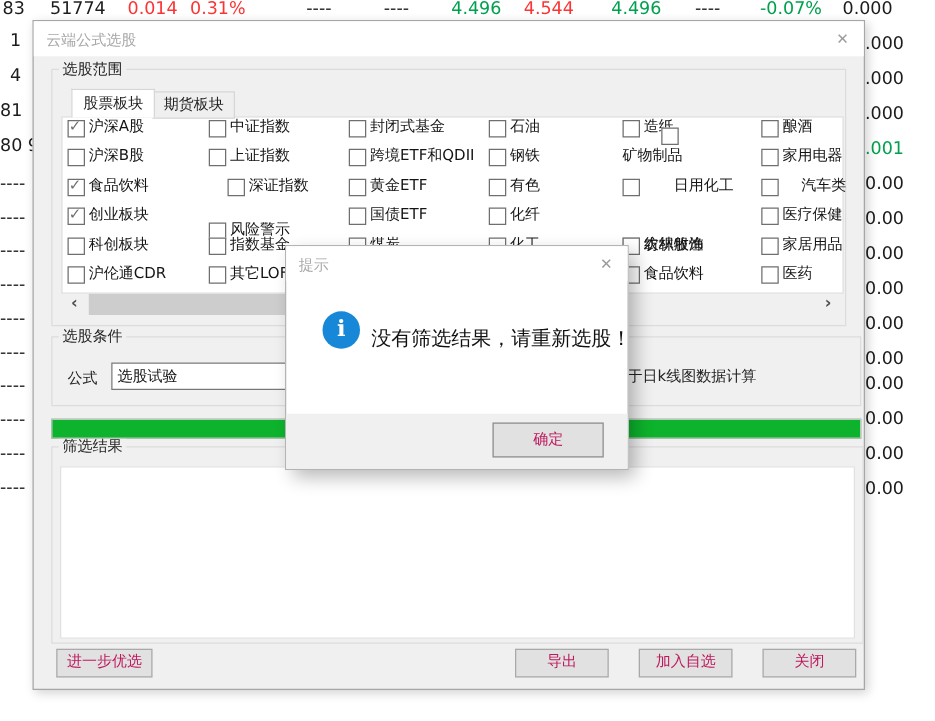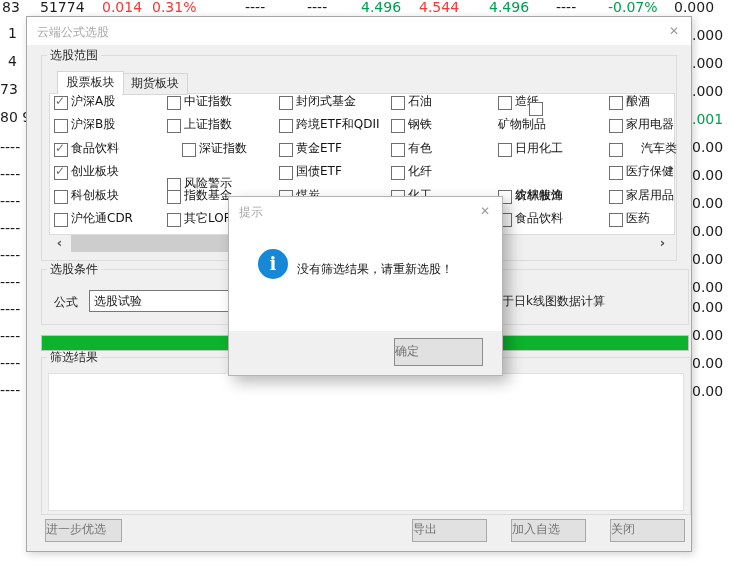--- a/index.html
+++ b/index.html
@@ -31,30 +31,30 @@
   .hscroll{position:absolute;background:#f0f0f0;z-index:2}
   .sbarrow{position:absolute;top:0;width:17px;height:17px;line-height:16px;text-align:center;
            color:#4f4f4f;font-size:13px;font-weight:bold;cursor:pointer}
   .sbthumb{position:absolute;top:0;height:17px;background:#cdcdcd;cursor:pointer}
   .flabel{position:absolute;font-size:12px;color:#1f1f1f}
   .inp{position:absolute;background:#fff;border:1px solid #787878;font-size:12px;color:#111;
        line-height:18px;padding:1px 4px;cursor:text}
   .note{position:absolute;font-size:12px;color:#222;white-space:nowrap}
   .prog{position:absolute;background:#0db32c;border:1px solid #c3c3c3}
   .resbox{position:absolute;background:#ffffff;border:1px solid #e1e1e1}
-  .btn{position:absolute;background:#e1e1e1;border:1px solid #a9a9a9;font-size:12px;color:#737373;
-       line-height:19px;cursor:pointer}
+  .btn{position:absolute;background:#e1e1e1;border:1px solid #a9a9a9;font-size:12px;color:#be185d;
+       text-align:center;line-height:19px;cursor:pointer}
   
   .modal{position:absolute;left:228px;top:196px;width:273px;height:178px;background:#ffffff;
          border:1px solid #b4b4b4;box-shadow:6px 6px 14px rgba(0,0,0,.28);z-index:10}
   .mfooter{position:absolute;left:0;right:0;bottom:0;height:44px;background:#f0f0f0}
   .infoicon{position:absolute;left:29px;top:52px;width:30px;height:30px;border-radius:50%;
             background:#1787d8;color:#fff;text-align:center;line-height:30px;font-size:18px;
             font-weight:bold;font-family:"DejaVu Serif","Liberation Serif",serif}
-  .msg{position:absolute;left:68px;top:64px;font-size:12px;color:#111;white-space:nowrap}
+  .msg{position:absolute;left:68px;top:64px;font-size:16px;color:#111;white-space:nowrap}
   .okbtn{left:165px;top:141px;width:87px;height:26px;line-height:24px;border:1px solid #8c8c8c}
 </style>
 </head>
 <body>
 
 <div id="app">
 
   <div id="bg-table">
       <span class="bgcell k" style="left: 2px; top: 0px;">83</span>
       <span class="bgcell k" style="left: 40px; top: 0px;">51774</span>
@@ -63,21 +63,21 @@
       <span class="bgcell k" style="left: 245px; top: 0px;">----</span>
       <span class="bgcell k" style="left: 307px; top: 0px;">----</span>
       <span class="bgcell g" style="left: 361px; top: 0px;">4.496</span>
       <span class="bgcell r" style="left: 419px; top: 0px;">4.544</span>
       <span class="bgcell g" style="left: 489px; top: 0px;">4.496</span>
       <span class="bgcell k" style="left: 556px; top: 0px;">----</span>
       <span class="bgcell g" style="left: 608px; top: 0px;">-0.07%</span>
       <span class="bgcell k" style="left: 674px; top: 0px;">0.000</span>
       <span class="bgcell k" style="left: 8px; top: 26px;">1</span>
       <span class="bgcell k" style="left: 8px; top: 54px;">4</span>
-      <span class="bgcell k" style="left: 0px; top: 82px;">73</span>
+      <span class="bgcell k" style="left: 0px; top: 82px;">81</span>
       <span class="bgcell k" style="left: 0px; top: 110px;">80 9</span>
       <span class="bgcell k" style="left: 0px; top: 140px;">----</span>
       <span class="bgcell k" style="left: 0px; top: 167px;">----</span>
       <span class="bgcell k" style="left: 0px; top: 194px;">----</span>
       <span class="bgcell k" style="left: 0px; top: 221px;">----</span>
       <span class="bgcell k" style="left: 0px; top: 248px;">----</span>
       <span class="bgcell k" style="left: 0px; top: 275px;">----</span>
       <span class="bgcell k" style="left: 0px; top: 302px;">----</span>
       <span class="bgcell k" style="left: 0px; top: 329px;">----</span>
       <span class="bgcell k" style="left: 0px; top: 356px;">----</span>
@@ -201,21 +201,21 @@
           <span>化工</span>
         </div>
         <div class="cb" style="left: 471px; top: 78px;">
           <span class="bx"></span>
           <span>造纸</span>
         </div>
         <div class="cb" style="left: 471px; top: 85px; flex-direction: column;">
           <span class="bx"></span>
           <span>矿物制品</span>
         </div>
-        <div class="cb" style="left: 471px; top: 125px;">
+        <div class="cb" style="left: 471px; top: 125px; gap: 24px;">
           <span class="bx"></span>
           <span>日用化工</span>
         </div>
         <div class="cb" style="left: 471px; top: 148px; margin-top: 24px;">
           <span class="bx"></span>
           <span>农林牧渔</span>
         </div>
         <div class="cb" style="left: 471px; top: 172px;">
           <span class="bx"></span>
           <span>纺织服饰</span>

